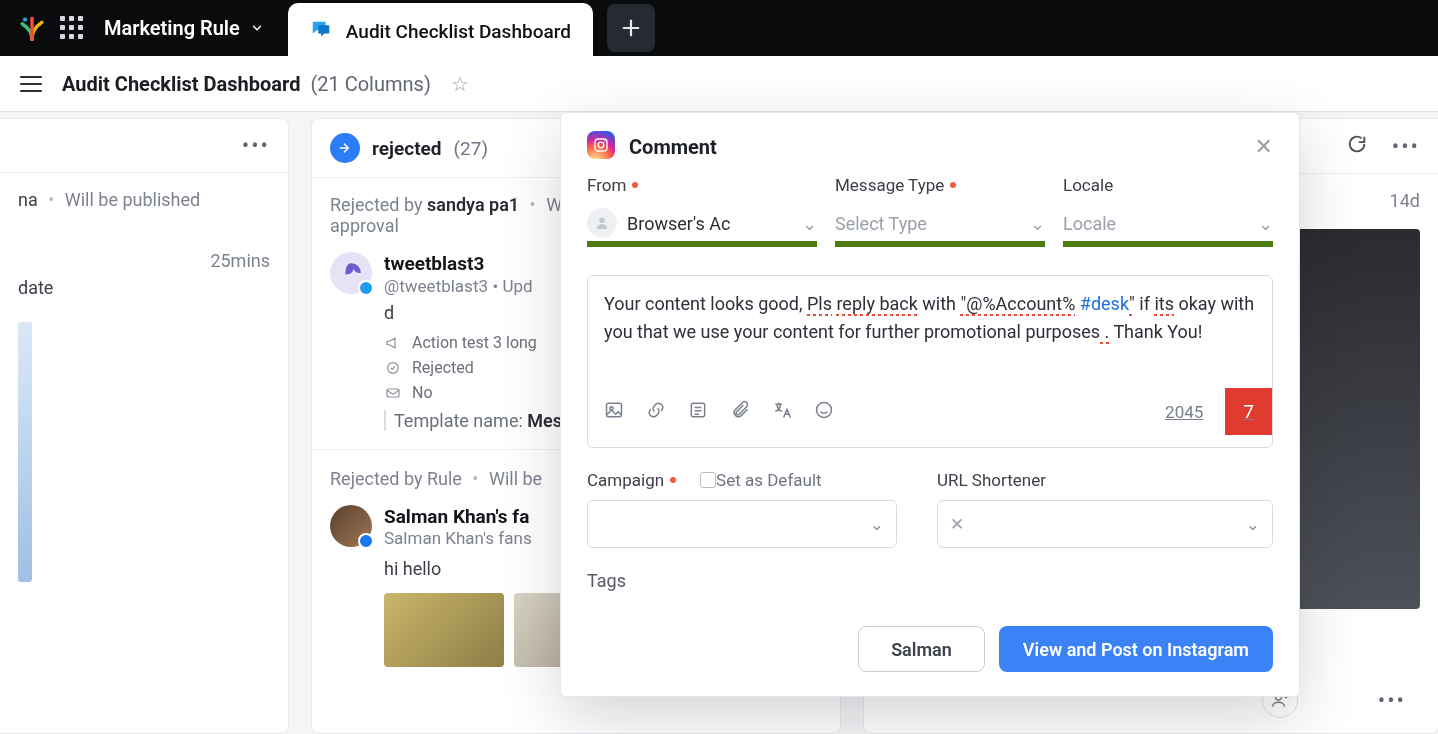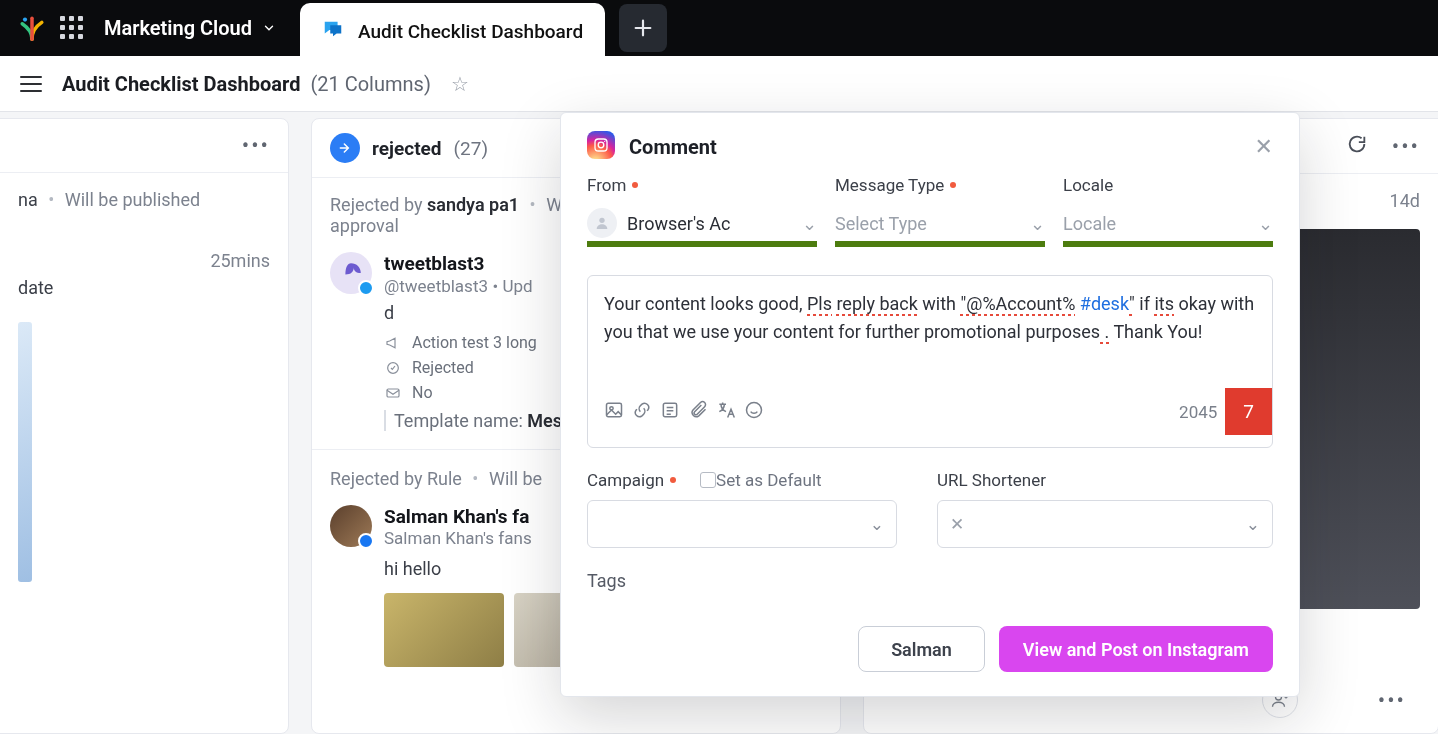--- a/index.html
+++ b/index.html
@@ -69,34 +69,34 @@
   .req{width:6px;height:6px;border-radius:50%;background:#f15b3e;display:inline-block;}
   .fsel{display:flex;align-items:center;gap:10px;border-bottom:6px solid #4d7c0f; height:42px; color:#2b2e35; font-size:18px;}
   .fsel.ph{color:#9aa0aa;}
   .ava-mini{width:30px;height:30px;border-radius:50%;background:#eef0f4;display:flex;align-items:center;justify-content:center;color:#aeb3bd;}
   .caret{margin-left:auto;color:#9aa0aa;}
   .editor{grid-column:1 / -1; margin-top:28px; border:1px solid #d8dbe2; border-radius:6px; padding:14px 16px 0; }
   .editor-text{font-size:18px; line-height:1.55; color:#2d3038; min-height:86px;}
   .hl-red{position:relative;}
   .hl-red::after{content:"";position:absolute;left:0;right:0;bottom:-2px;height:2px;background:repeating-linear-gradient(90deg,#e64a3b 0 3px,transparent 3px 6px);}
   .hl-blue{color:#1f6fe0;}
-  .etools{display:flex;align-items:center;gap:8px;padding:12px 0 12px; color:#7a808b;}
+  .etools{display:flex;align-items:center;gap:22px;padding:12px 0 12px; color:#7a808b;text-decoration:underline;}
   .etools .sp{flex:1;}
   .count{color:#7a808b;font-size:17px;}
   .count-err{background:#e03b2e;color:#fff;padding:12px 18px;font-size:19px;margin-right:-16px;}
   .mrow2{grid-column:1 / -1; display:grid; grid-template-columns: 310px 1fr; gap:0 40px; margin-top:22px;}
   .chk{display:flex;align-items:center;gap:0;color:#6e7480;font-size:17px;}
   .chkbox{width:16px;height:16px;border:1.5px solid #b6bbc4;border-radius:3px;}
   .selbox{height:48px;border:1px solid #d8dbe2;border-radius:6px;display:flex;align-items:center;padding:0 12px;color:#9aa0aa;font-size:17px;gap:8px;}
   .selbox .caret{color:#8a909b;}
   .tags{grid-column:1 / -1; color:#555a65; font-size:18px; margin-top:22px;}
   .mfoot{margin-top:auto;padding:16px 26px 24px;display:flex;justify-content:flex-end;gap:14px;}
   .btn{height:46px;border-radius:8px;display:flex;align-items:center;justify-content:center;font-size:18px;font-weight:600;cursor:pointer;}
   .btn-outline{border:1px solid #c9ced7;color:#3d424c;padding:0 32px;background:#fff;}
-  .btn-primary{background:#d946ef;color:#fff;padding:0 24px;}
+  .btn-primary{background:#3b82f6;color:#fff;padding:0 24px;}
   .chip-bottom{position:absolute; right:32px; bottom:16px; display:flex; gap:80px; align-items:center; color:#6e7480;}
   .circle-btn{width:36px;height:36px;border-radius:50%;border:1px solid #dfe2e9;display:flex;align-items:center;justify-content:center;color:#7a808b;cursor:pointer;}
 </style>
 </head>
 <body>
 
 <div class="topbar">
   <div class="logo">
     <svg viewBox="0 0 40 40">
         <path d="M20 36 C20 24 12 18 6 14" stroke="#33c481" stroke-width="5" fill="none" stroke-linecap="round"></path>
@@ -110,21 +110,21 @@
       <span></span>
       <span></span>
       <span></span>
       <span></span>
       <span></span>
       <span></span>
       <span></span>
       <span></span>
   </div>
   <div class="product">
-    <span>Marketing Cloud</span>
+    <span>Marketing Rule</span>
     <svg width="14" height="14" viewBox="0 0 24 24">
         <path d="M6 9l6 6 6-6" stroke="#fff" stroke-width="2.4" fill="none" stroke-linecap="round"></path>
       </svg>
   </div>
   <div class="tab-active">
     <span class="chaticon">
       <svg width="22" height="22" viewBox="0 0 24 24">
           <path d="M3 4h14v9H8l-5 4V4z" fill="#2aa3ef"></path>
           <path d="M9 8h12v9h-5l-4 3v-3H9V8z" fill="#0e73c9"></path>
         </svg>

